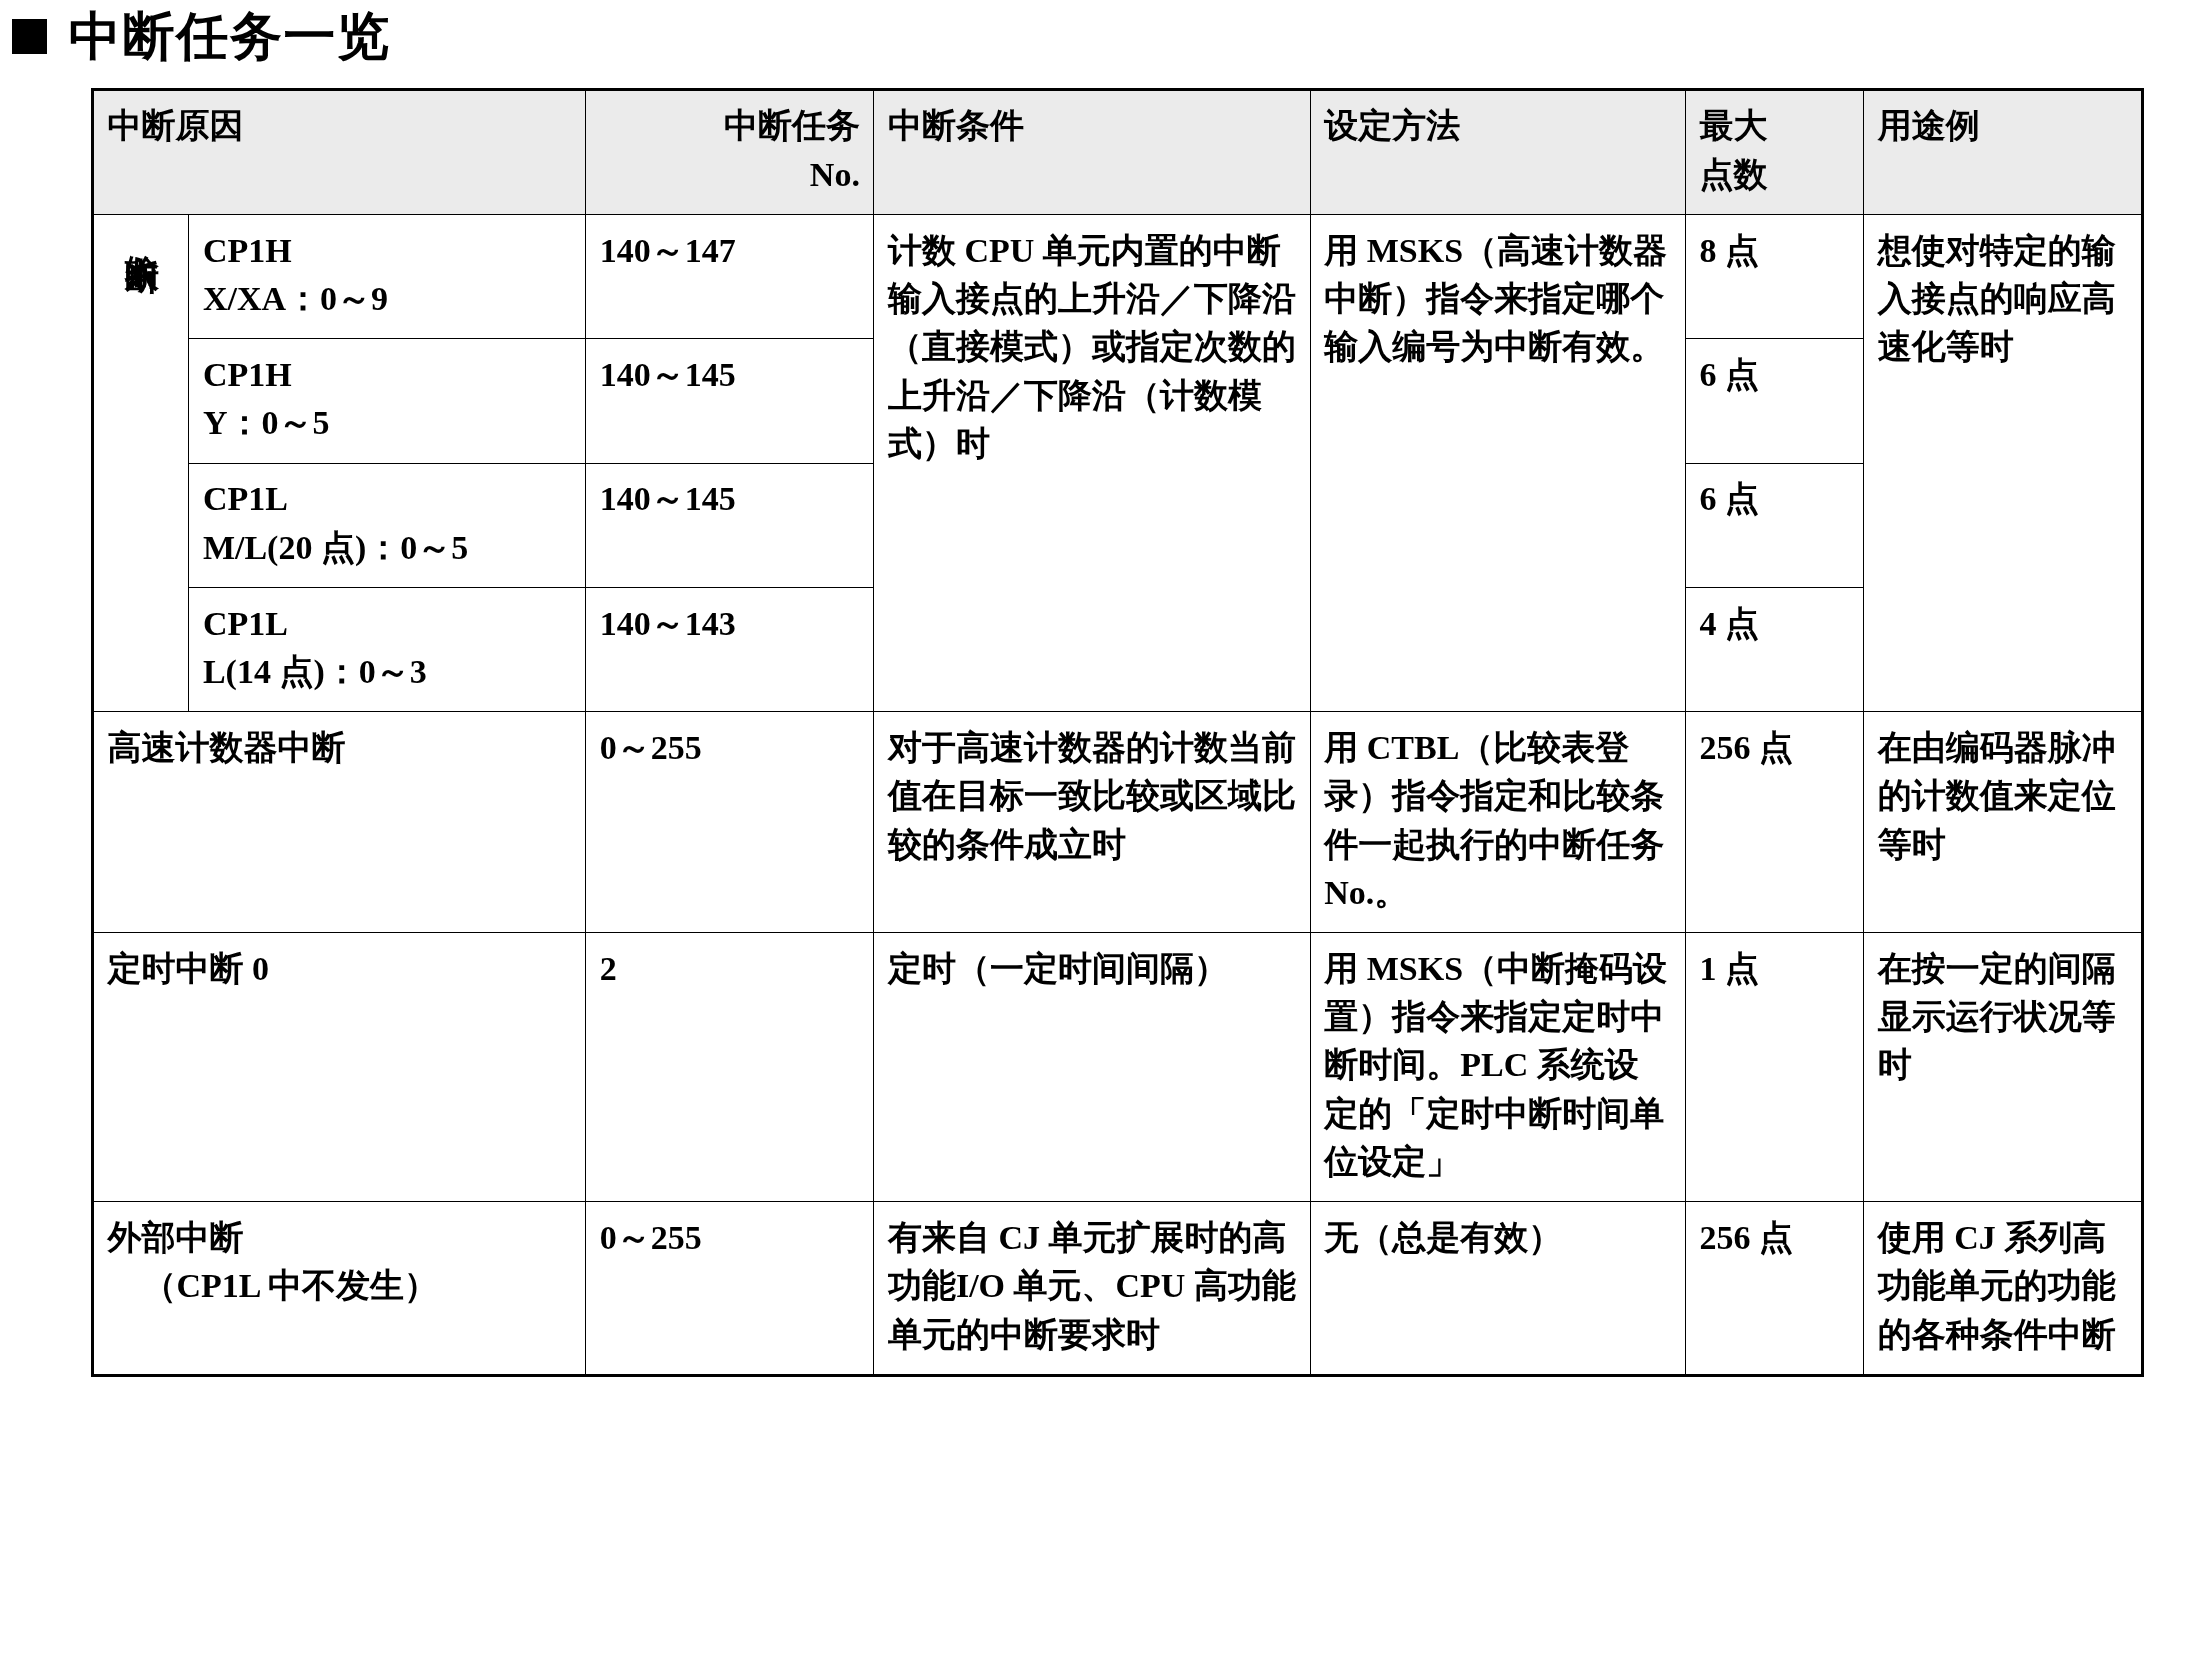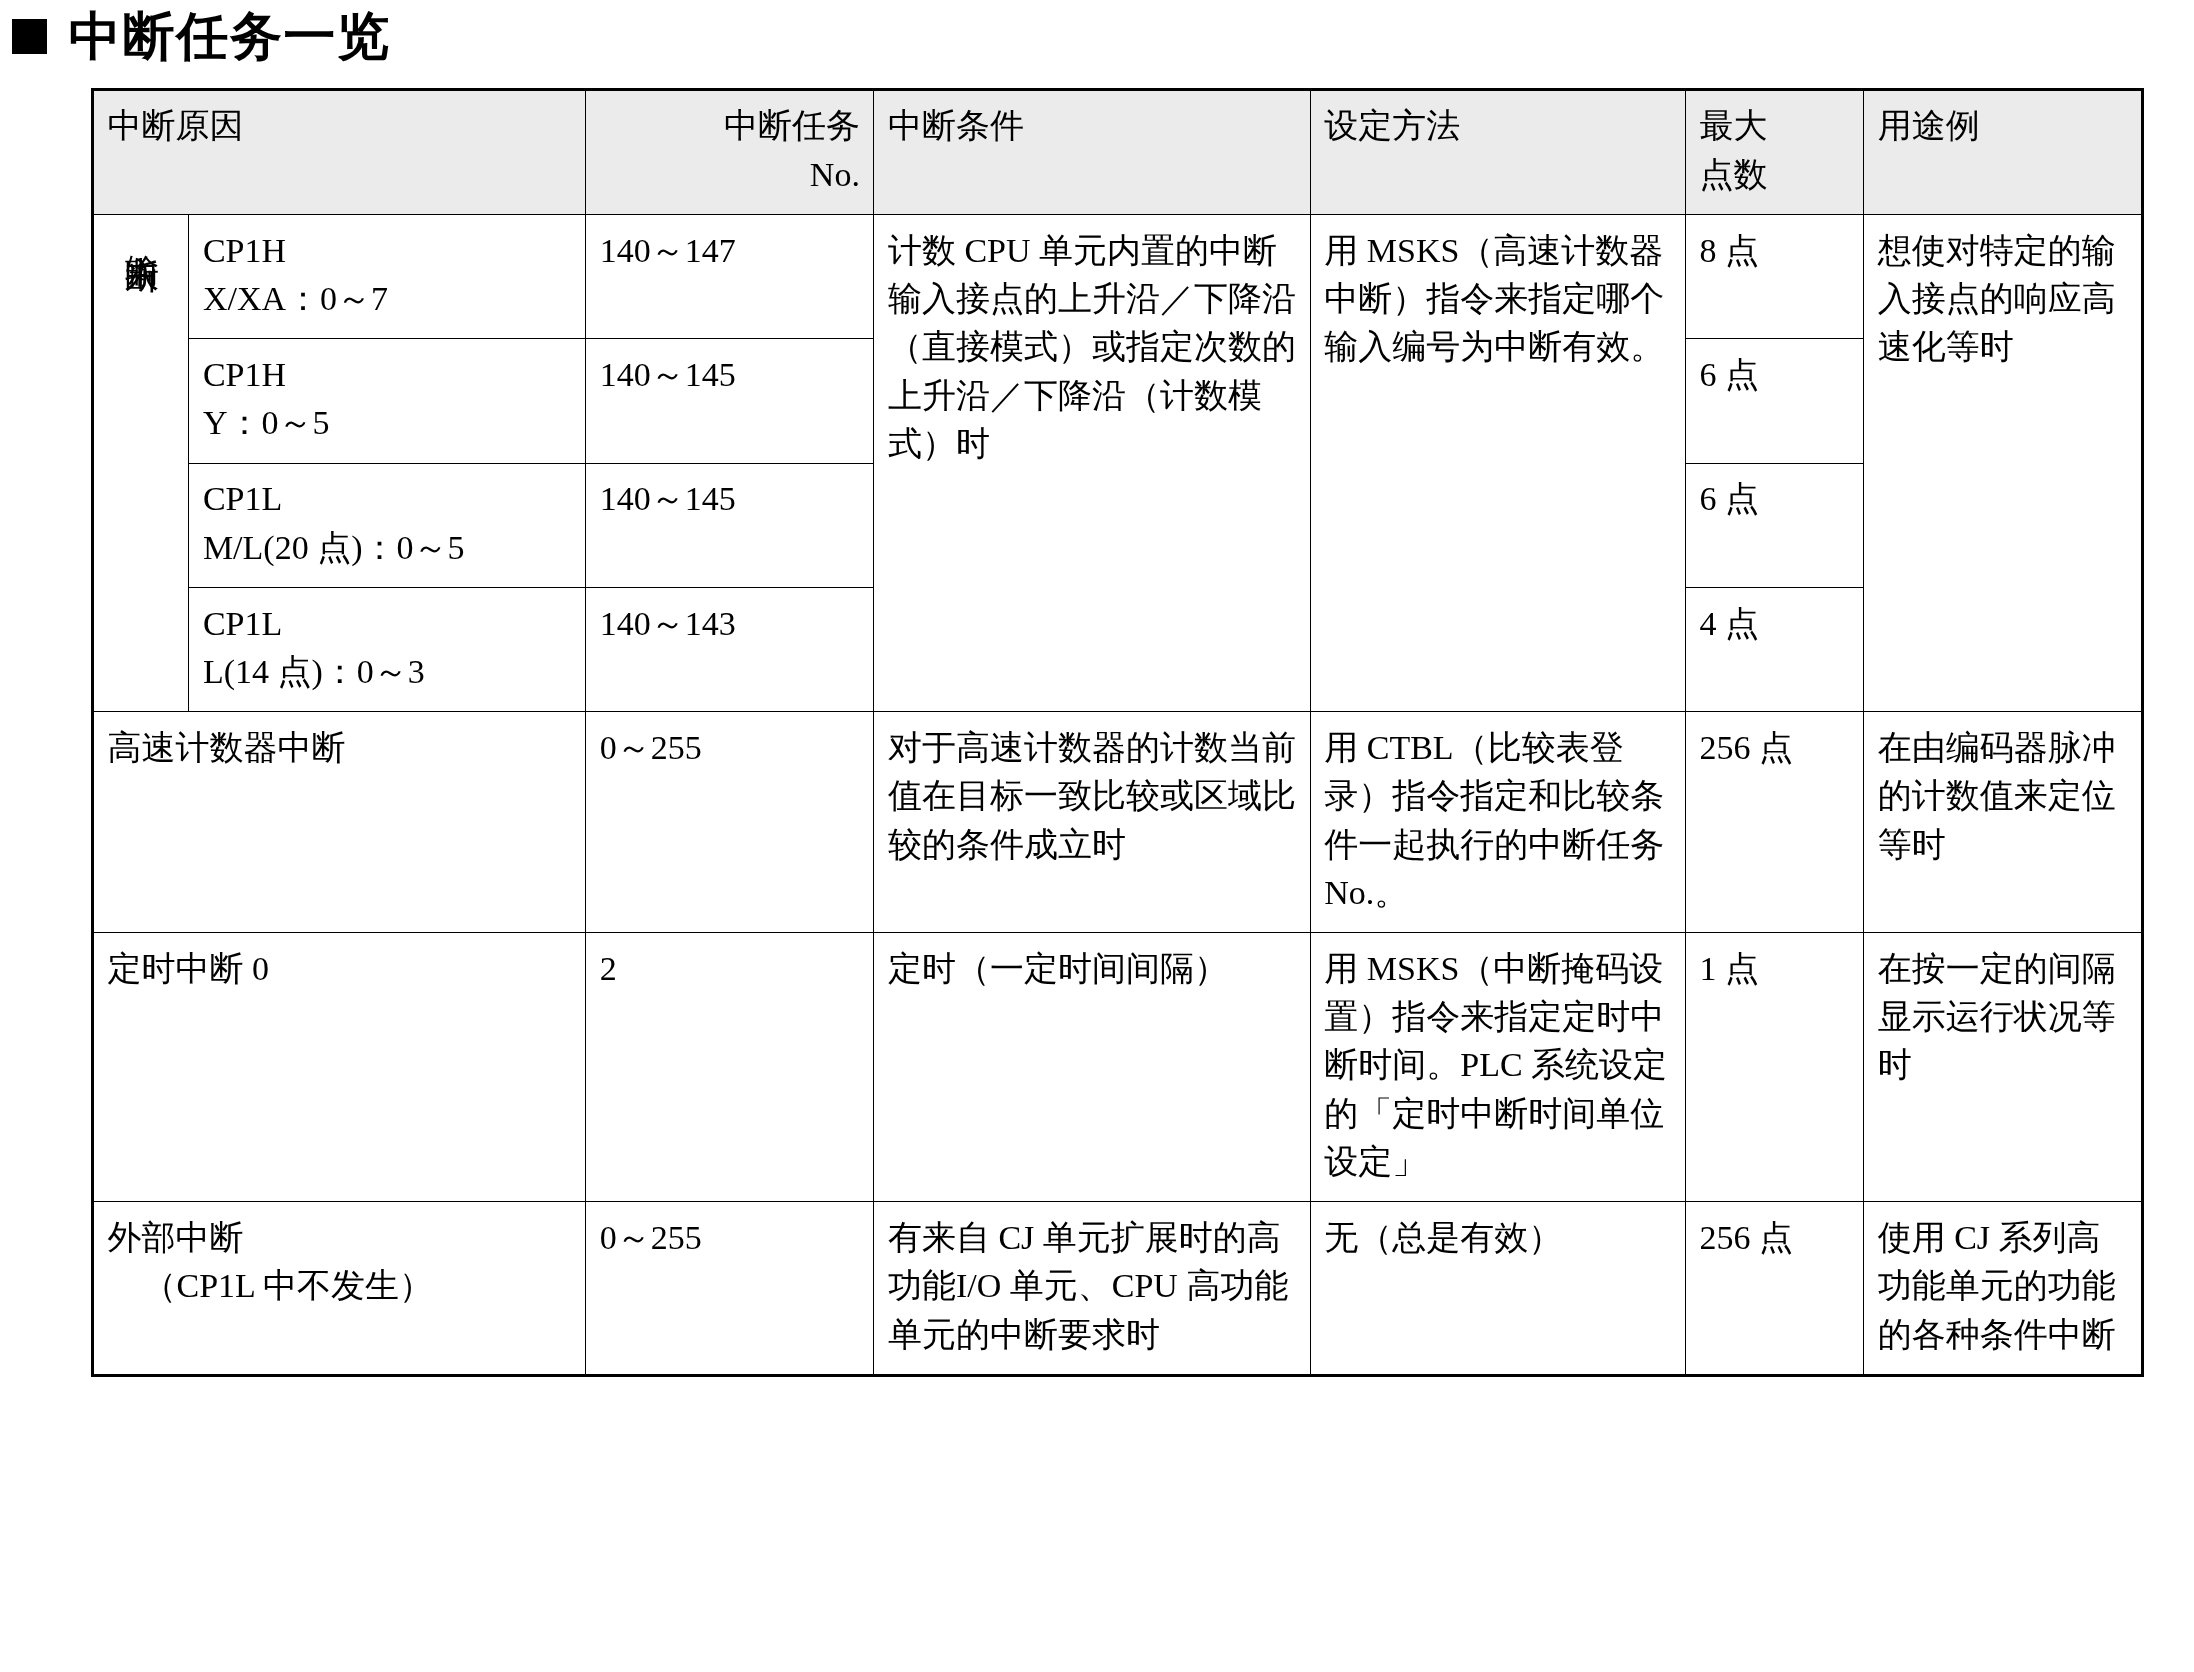--- a/index.html
+++ b/index.html
@@ -47,21 +47,21 @@
     table-layout: fixed;
     width: 2053px;
     border: 3.4px solid #000000;
   }
   table.spec td, table.spec th {
     border: 1.7px solid #000000;
     vertical-align: top;
     padding: 11.8px 13.5px 15px 13.5px;
     font-size: 34px;
     line-height: 1.42;
-    font-weight: normal;
+    font-weight: bold;
     text-align: left;
   }
   thead th {
     background: #ebebeb;
     text-align: center;
     vertical-align: top;
     font-size: 35px;
     padding-top: 18.5px;
     padding-bottom: 18.5px;
   }
@@ -133,21 +133,21 @@
         </tr>
       </thead>
       <tbody>
 
         <tr>
           <td class="cause-vert" rowspan="4">
             <span class="vert">输入中断</span>
           </td>
           <td>
             <span class="line">CP1H</span>
-            <span class="line">X/XA：0～7</span>
+            <span class="line">X/XA：0～9</span>
           </td>
           <td>140～147</td>
           <td rowspan="4">计数 CPU 单元内置的中断输入接点的上升沿／下降沿（直接模式）或指定次数的上升沿／下降沿（计数模式）时</td>
           <td rowspan="4">用 MSKS（高速计数器中断）指令来指定哪个输入编号为中断有效。</td>
           <td>8 点</td>
           <td rowspan="4">想使对特定的输入接点的响应高速化等时</td>
         </tr>
 
         <tr>
           <td>

